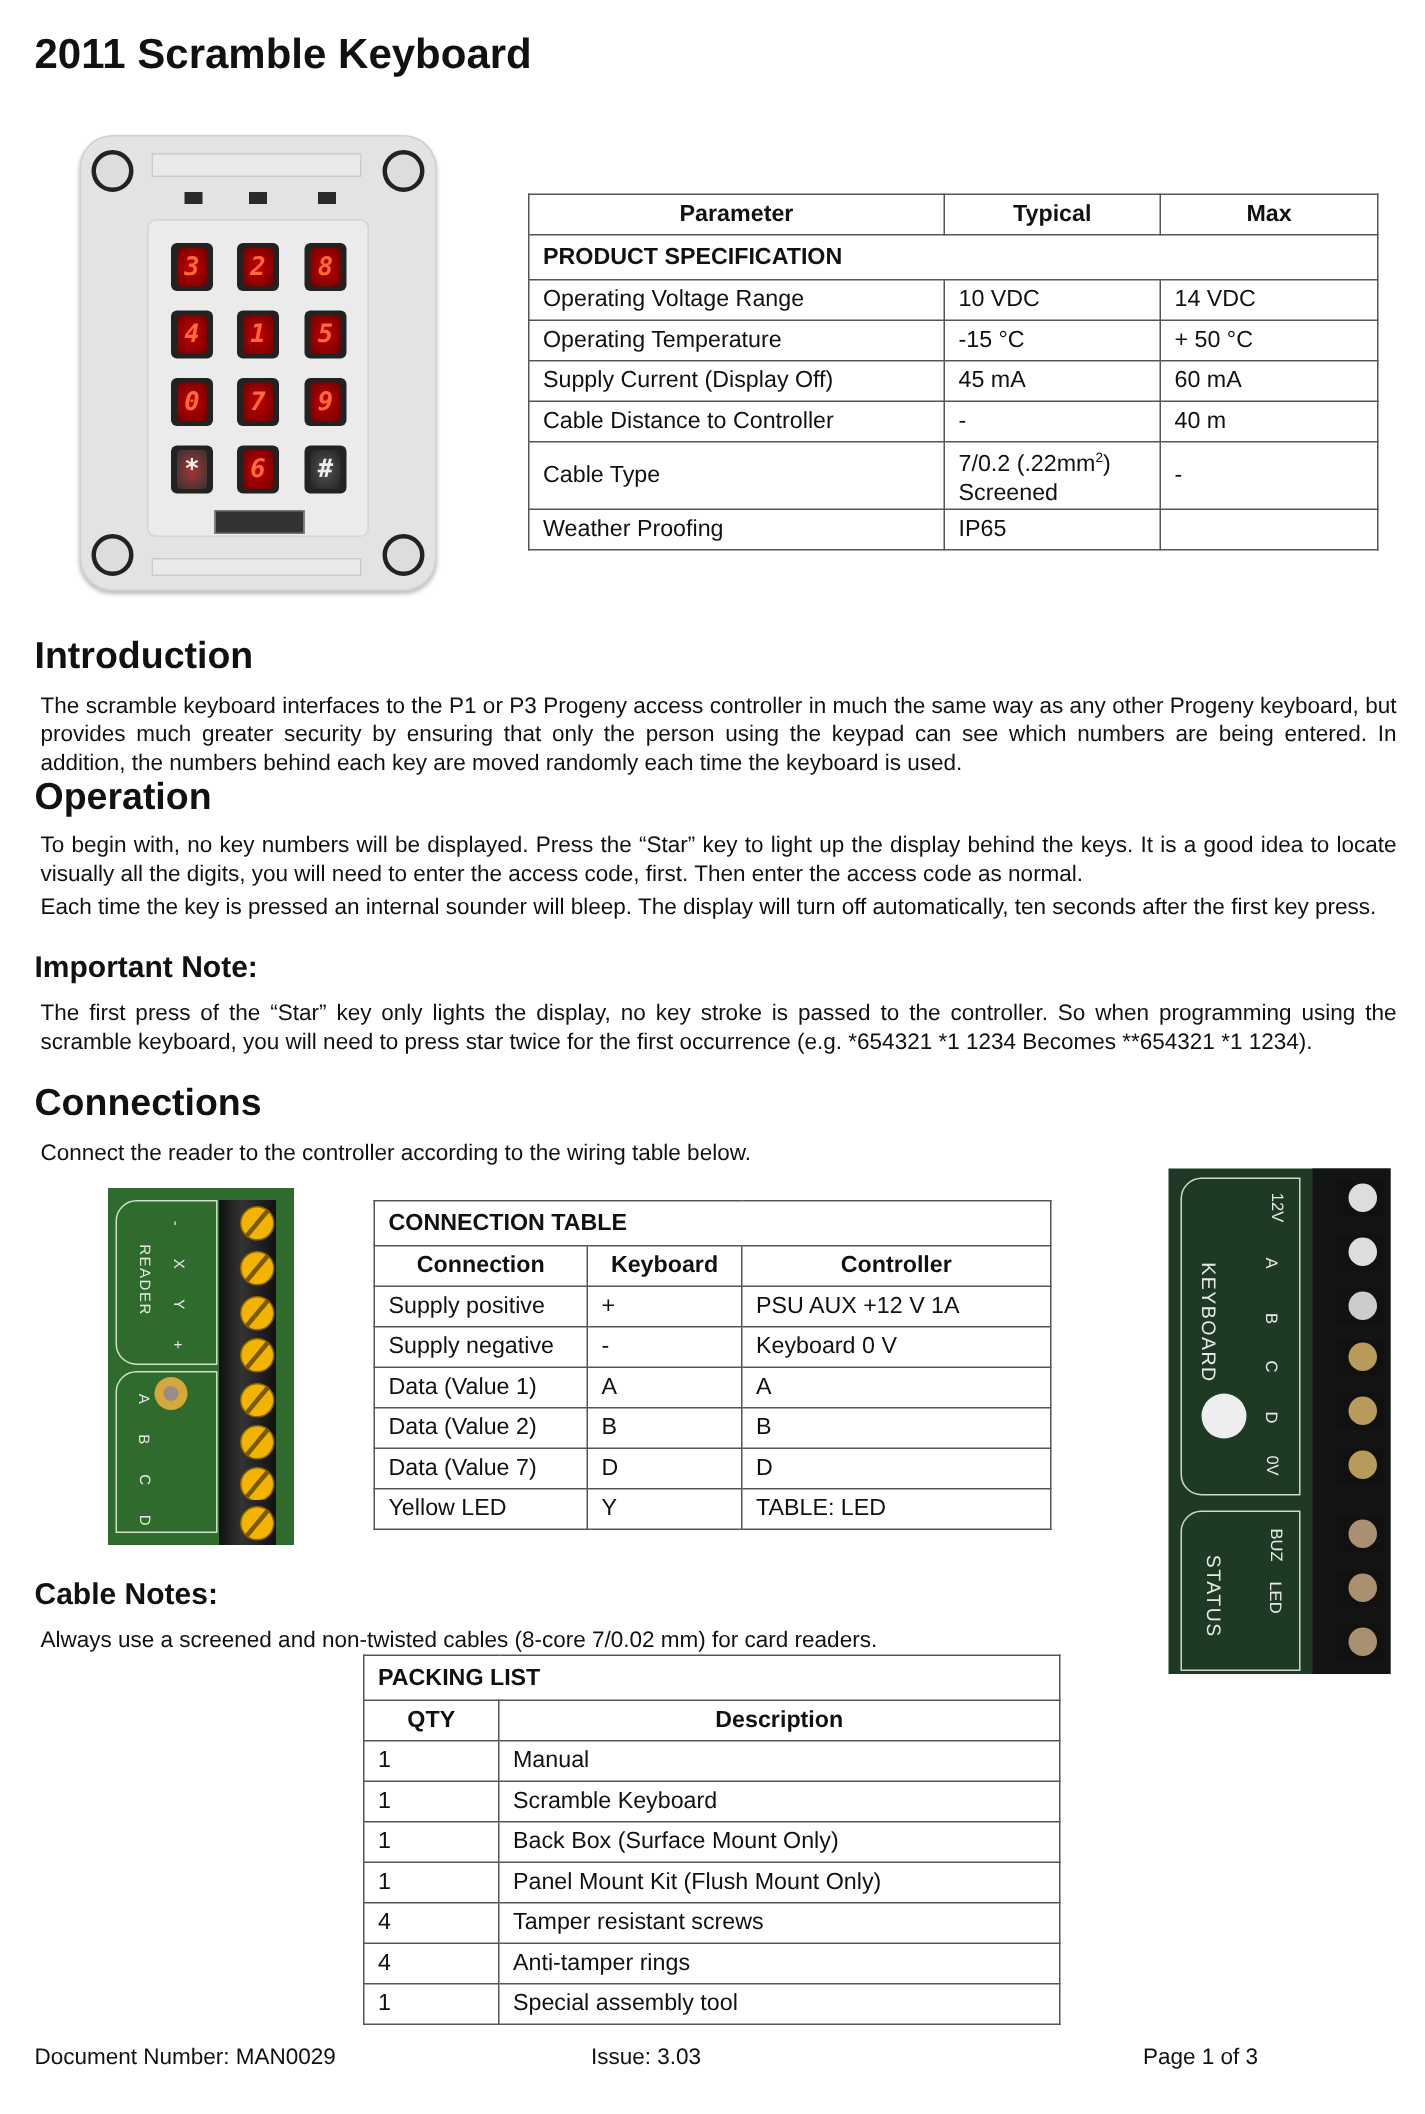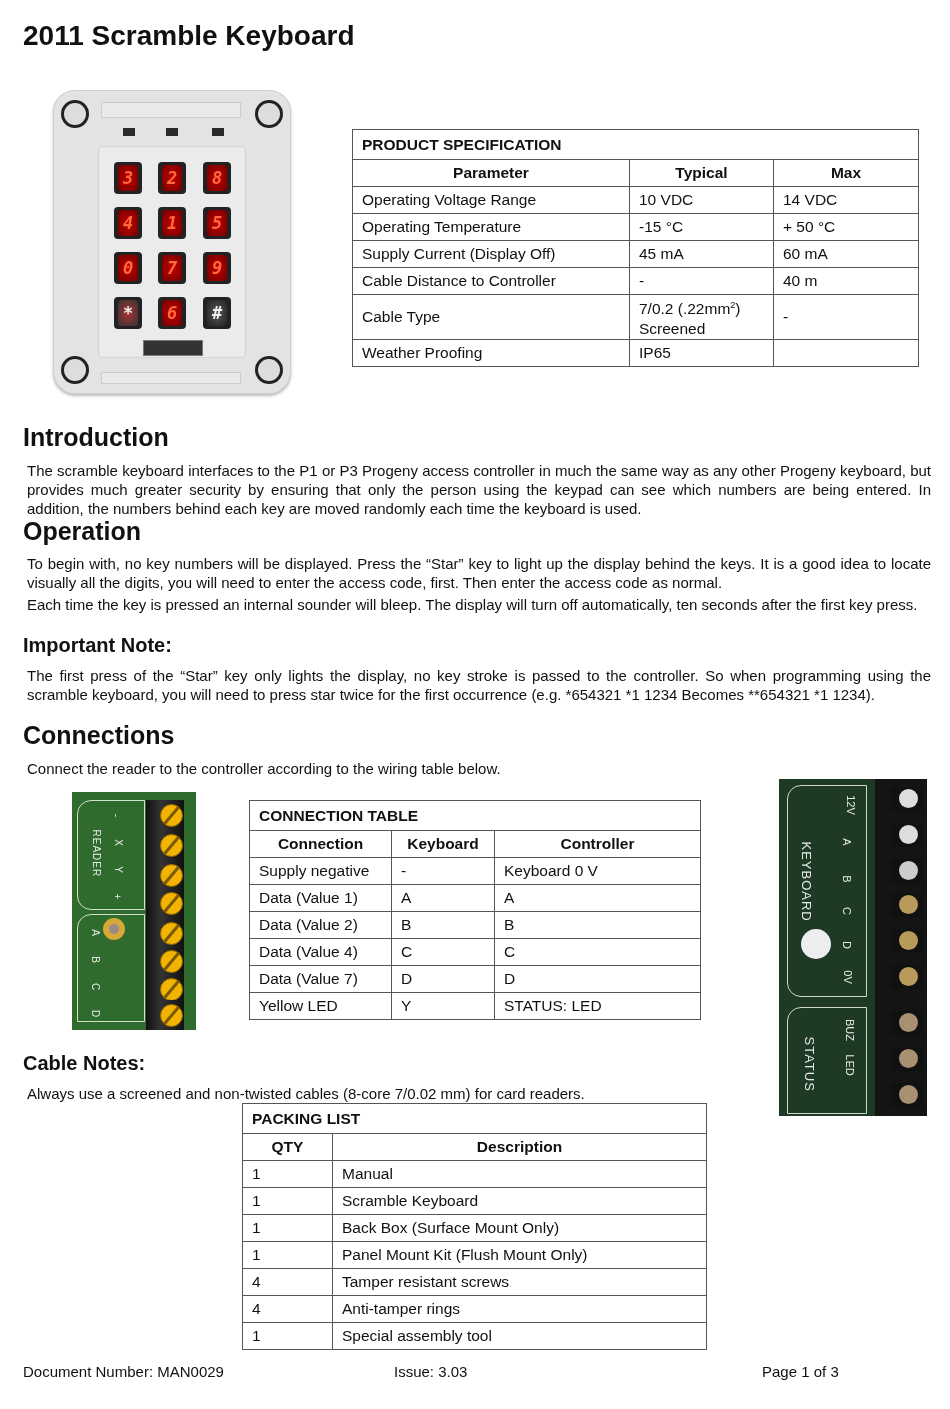--- a/index.html
+++ b/index.html
@@ -92,27 +92,27 @@
 </div>
 
 <table class="doc" style="left:352px;top:129px;width:567px;">
   <colgroup>
       <col style="width:277px">
       <col style="width:144px">
       <col>
     </colgroup>
   <tbody>
       <tr>
-        <td colspan="3" class="title">PRODUCT SPECIFICATION</td>
-      </tr>
-  <tr>
     <th>Parameter</th>
     <th>Typical</th>
     <th>Max</th>
   </tr>
+  <tr>
+        <td colspan="3" class="title">PRODUCT SPECIFICATION</td>
+      </tr>
   <tr>
     <td>Operating Voltage Range</td>
     <td class="c">10 VDC</td>
     <td class="c">14 VDC</td>
   </tr>
   <tr>
     <td>Operating Temperature</td>
     <td class="c">-15 °C</td>
     <td class="c">+ 50 °C</td>
   </tr>
@@ -205,48 +205,48 @@
   <tbody>
       <tr>
         <td colspan="3" class="title">CONNECTION TABLE</td>
       </tr>
   <tr>
     <th>Connection</th>
     <th>Keyboard</th>
     <th>Controller</th>
   </tr>
   <tr>
+        <td>Supply positive</td>
+        <td class="c">+</td>
+        <td class="c">PSU AUX +12 V 1A</td>
+      </tr>
+  <tr>
         <td>Supply negative</td>
         <td class="c">-</td>
         <td class="c">Keyboard 0 V</td>
       </tr>
   <tr>
         <td>Data (Value 1)</td>
         <td class="c">A</td>
         <td class="c">A</td>
       </tr>
   <tr>
         <td>Data (Value 2)</td>
         <td class="c">B</td>
         <td class="c">B</td>
       </tr>
   <tr>
-        <td>Data (Value 4)</td>
-        <td class="c">C</td>
-        <td class="c">C</td>
-      </tr>
-  <tr>
         <td>Data (Value 7)</td>
         <td class="c">D</td>
         <td class="c">D</td>
       </tr>
   <tr>
         <td>Yellow LED</td>
         <td class="c">Y</td>
-        <td class="c">STATUS: LED</td>
+        <td class="c">TABLE: LED</td>
       </tr>
 </tbody>
   </table>
 
 <div class="pcb2" style="left:779px;top:779px;width:148px;height:337px;">
   <div class="abs" style="left:8px;top:6px;width:78px;height:210px;border:1px solid #cfd8cc;border-radius:14px 0 0 14px;"></div>
   <div class="abs" style="left:8px;top:228px;width:78px;height:105px;border:1px solid #cfd8cc;border-radius:14px 0 0 0;"></div>
   <div class="pcblabel" style="left:-8px;top:90px;width:70px;font-size:13px;letter-spacing:1px;">KEYBOARD</div>
   <div class="pcblabel" style="left:0px;top:280px;width:60px;font-size:13px;letter-spacing:1px;">STATUS</div>
   <div class="pcblabel" style="left:62px;top:20px;font-size:11px">12V</div>

